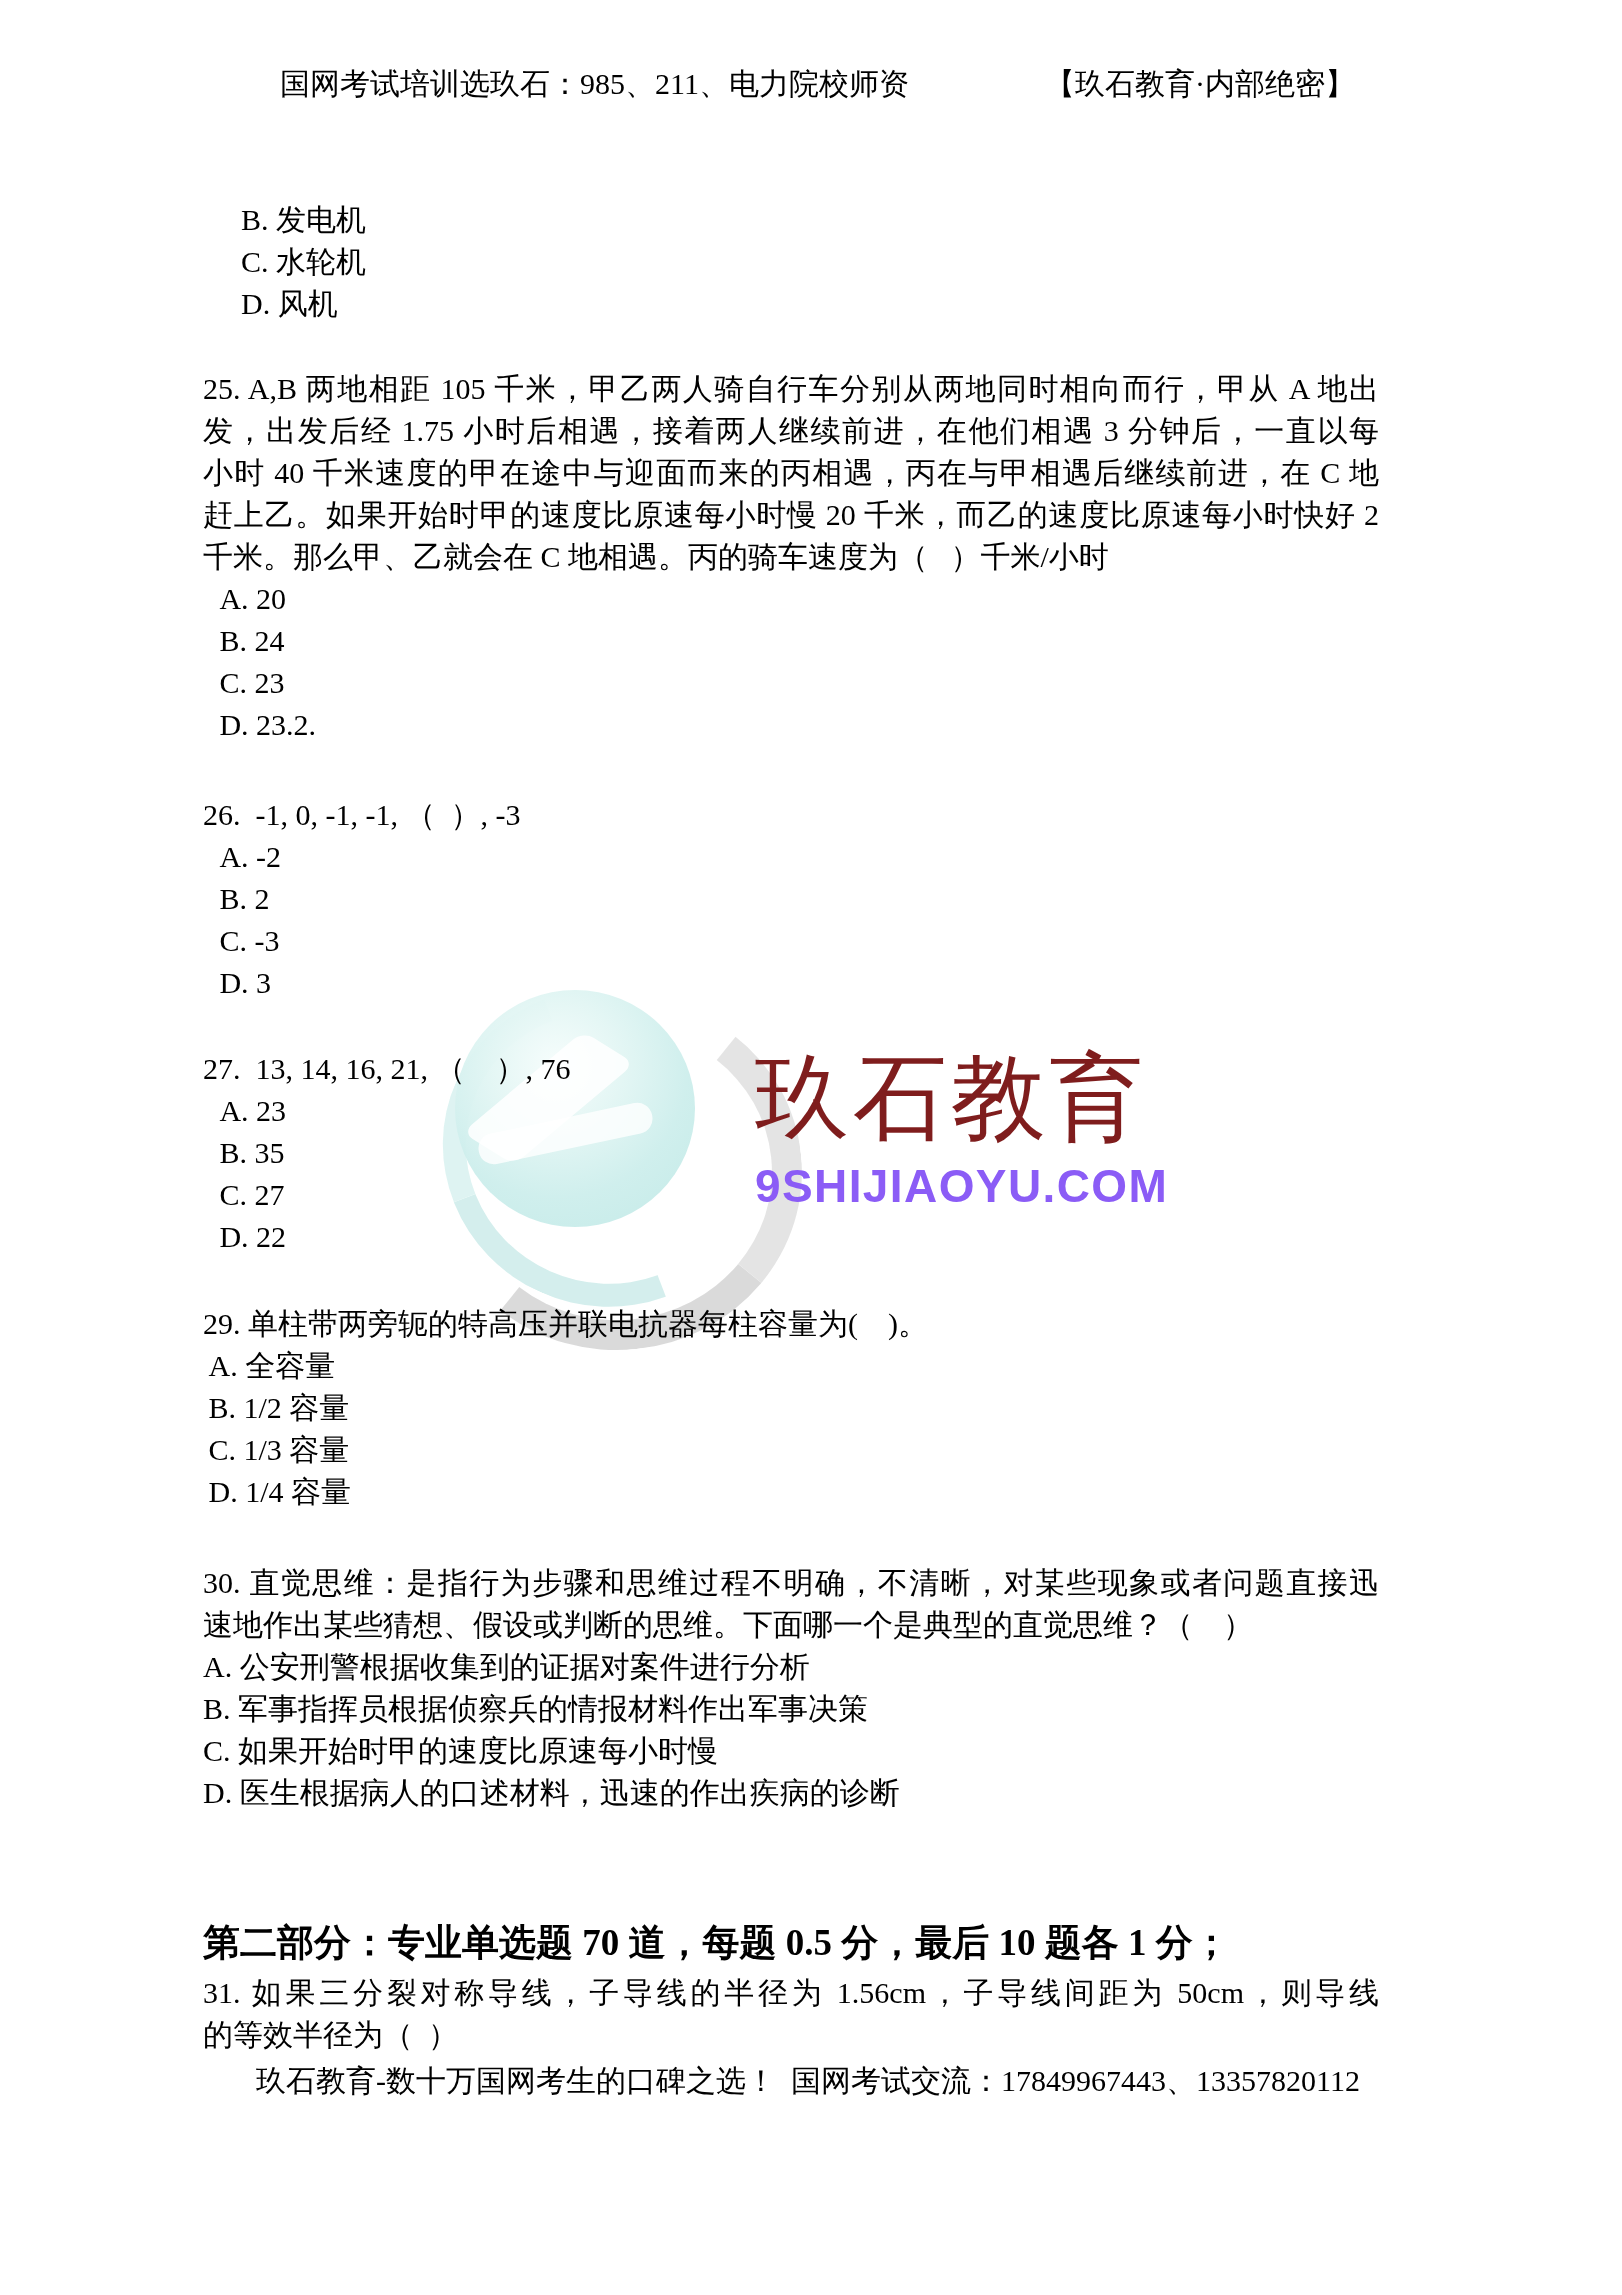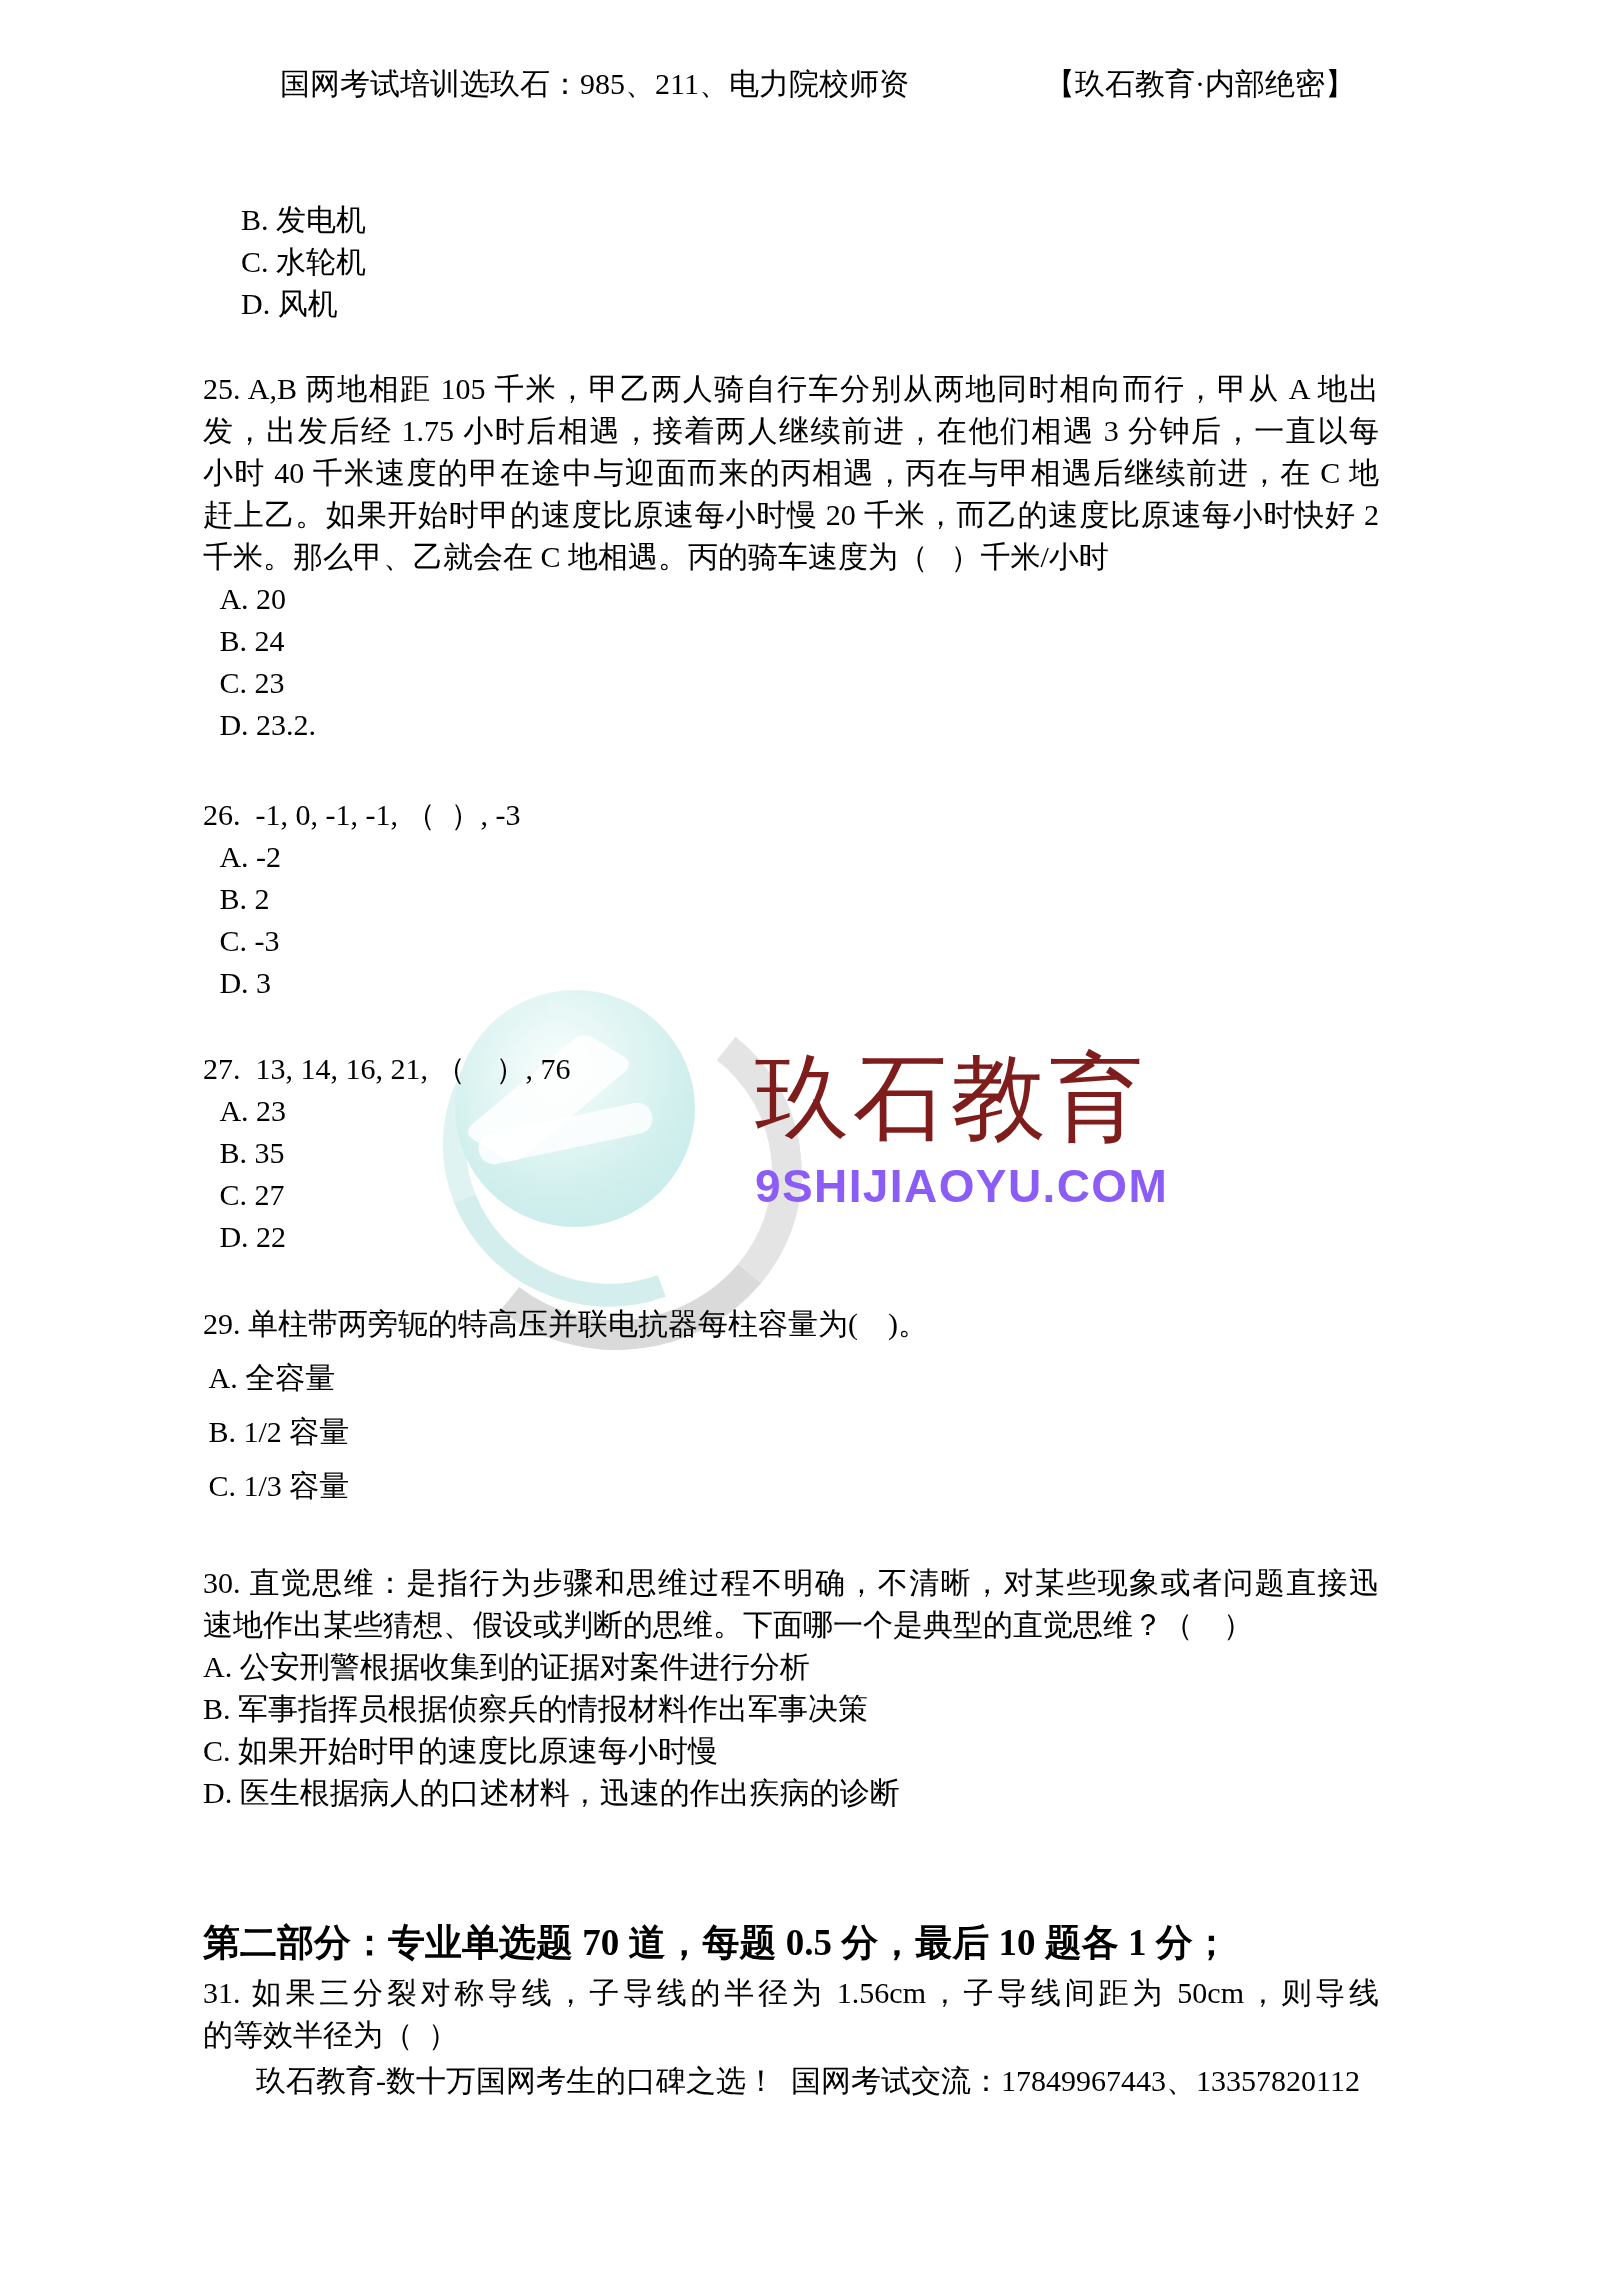--- a/index.html
+++ b/index.html
@@ -7,21 +7,21 @@
     position:relative; width:1623px; height:2295px; margin:0 auto;
     background:#ffffff; overflow:hidden;
     font-family:"Liberation Serif","DejaVu Serif",serif; color:#000;
   }
   .abs { position:absolute; }
   .line { font-size:30px; line-height:42px; white-space:pre-wrap; }
   .block { position:absolute; left:203px; width:1176px; }
   .just { white-space:normal; text-align:justify; text-align-last:justify; }
   .ind-lg { padding-left:38px; }
   .ind-sm { padding-left:16.4px; }
-  .ind-xs { padding-left:5.5px;margin-top:12px; }
+  .ind-xs { padding-left:5.5px; }
   .header-text { font-size:30px; line-height:42px; white-space:pre-wrap; }
   .section-heading { font-size:37px; line-height:60px; font-weight:bold; white-space:pre-wrap; }
   .footer-line { font-size:30px; line-height:42px; white-space:pre-wrap; }
 
   
   .wm { position:absolute; left:0; top:0; width:100%; height:100%; z-index:0; pointer-events:none; }
   .content-layer { position:absolute; left:0; top:0; width:100%; height:100%; z-index:1;padding-left:44px; }
   .wm-ball {
     position:absolute; left:455px; top:990px; width:240px; height:237px; border-radius:50%;
     background:radial-gradient(circle at 42% 32%, #f6fdfc 0%, #e3f6f4 30%, #cdeeec 62%, #c0e9e6 100%);
@@ -106,20 +106,21 @@
       <div class="line ind-sm">B. 35</div>
       <div class="line ind-sm">C. 27</div>
       <div class="line ind-sm">D. 22</div>
     </div>
 
     <div class="block" style="top:1303px;">
       <div class="line">29. 单柱带两旁轭的特高压并联电抗器每柱容量为(    )。</div>
       <div class="line ind-xs">A. 全容量</div>
       <div class="line ind-xs">B. 1/2 容量</div>
       <div class="line ind-xs">C. 1/3 容量</div>
+      <div class="line ind-xs">D. 1/4 容量</div>
     </div>
 
     <div class="block" style="top:1562px;">
       <div class="line just">30. 直觉思维：是指行为步骤和思维过程不明确，不清晰，对某些现象或者问题直接迅</div>
       <div class="line">速地作出某些猜想、假设或判断的思维。下面哪一个是典型的直觉思维？（    ）</div>
       <div class="line">A. 公安刑警根据收集到的证据对案件进行分析</div>
       <div class="line">B. 军事指挥员根据侦察兵的情报材料作出军事决策</div>
       <div class="line">C. 如果开始时甲的速度比原速每小时慢</div>
       <div class="line">D. 医生根据病人的口述材料，迅速的作出疾病的诊断</div>
     </div>

